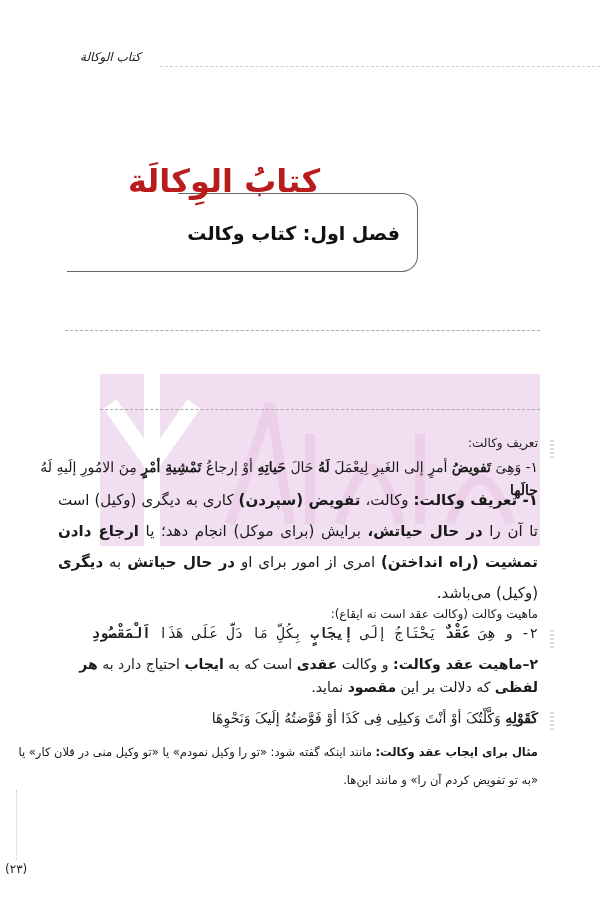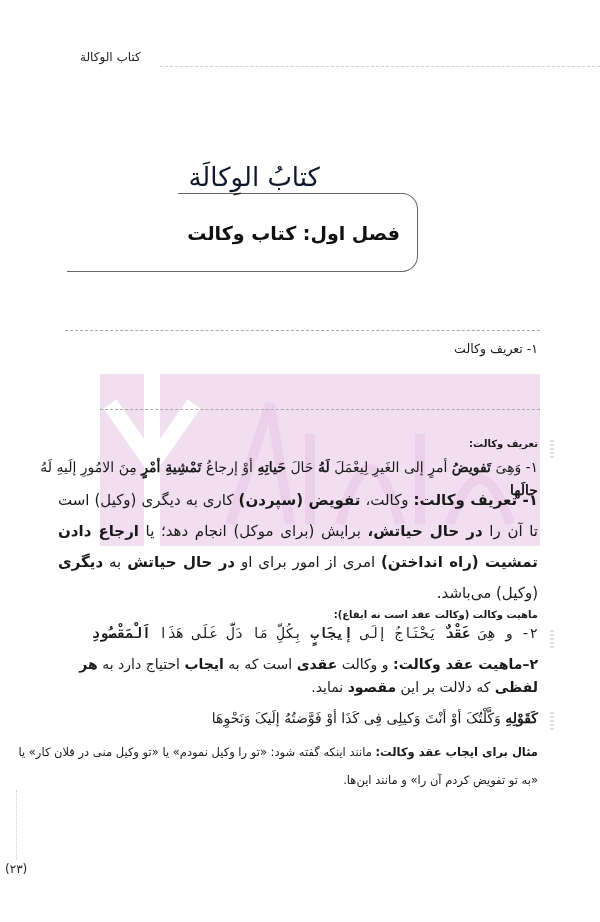--- a/index.html
+++ b/index.html
@@ -4,47 +4,47 @@
   <style>
     html, body { margin: 0; padding: 0; }
     body {
       width: 600px; height: 922px; background: #ffffff; position: relative; overflow: hidden;
       font-family: "DejaVu Sans", sans-serif; color: #1a1a1a;
     }
     .abs { position: absolute; }
     .rtl { direction: rtl; text-align: right; }
 
     
-    .run-head { left: 80px; top: 50px; font-size: 12px; color: #222; white-space: nowrap; }
+    .run-head { left: 80px; top: 50px; font-size: 12px; color: #222; white-space: nowrap; font-style: italic; }
     .run-rule { left: 160px; top: 66px; width: 440px; height: 0; border-top: 1px dashed #cfcfcf; }
 
     
     .chap-box {
       left: 67px; top: 193px; width: 350px; height: 77px;
       border: 1px solid #666; border-radius: 16px; border-left: none; border-top-left-radius: 0; border-bottom-left-radius: 0;
     }
     .chap-box-top-cover { left: 60px; top: 186px; width: 118px; height: 14px; background: #fff; }
-    .chap-title { left: 180px; top: 162px; width: 140px; font-size: 26px; font-weight: normal; color: #0f172a; white-space: nowrap; }
+    .chap-title { left: 180px; top: 162px; width: 140px; font-size: 32px; font-weight: bold; color: #b91c1c; white-space: nowrap; }
     .chap-line-left { left: 60px; top: 193px; width: 120px; border-top: 1px solid #666; }
     .chap-sub { left: 140px; top: 222px; width: 260px; font-size: 19px; font-weight: bold; color: #111; white-space: nowrap; }
 
     
     .wm { left: 100px; top: 374px; width: 440px; height: 172px; background: #f1def0; }
     .wm svg { position: absolute; left: 0; top: 0; }
 
     
     .outline-top { left: 65px; top: 330px; width: 475px; border-top: 1px dashed #aaa; }
     .outline-bottom { left: 100px; top: 409px; width: 440px; border-top: 1px dashed #aaa; }
     .outline { right: 62px; top: 338px; width: 300px; font-size: 12.5px; line-height: 22px; }
 
     
     .para { right: 62px; width: 480px; font-size: 15px; line-height: 23px; }
     .b { font-weight: bold; }
     .arabic { font-family: "DejaVu Serif", serif; font-size: 14px; }
-    .h-sec { font-weight: bold; font-size: 10px; }
+    .h-sec { font-weight: normal; font-size: 12px; }
 
     .page-num { left: 5px; top: 862px; font-size: 12px; color: #222; }
     .margin-rule { left: 16px; top: 790px; height: 70px; border-left: 1px dotted #ccc; }
     .side-speck { width: 4px; height: 18px; background: repeating-linear-gradient(#ddd 0 2px, transparent 2px 4px); }
   </style>
 </head>
 <body>
 
 <div class="abs run-head rtl">کتاب الوکالة</div>
 <div class="abs run-rule"></div>
@@ -67,21 +67,20 @@
       <path d="M210 60 L210 150"></path>
       <path d="M240 150 Q270 40 300 150"></path>
       <path d="M320 60 L320 150"></path>
       <path d="M350 150 Q380 60 410 150"></path>
     </g>
   </svg>
 </div>
 
 <div class="abs outline-top"></div>
 <div class="abs outline rtl">
-  <div>۱- تعریف وکالت</div>
 </div>
 <div class="abs outline-bottom"></div>
 
 <div class="abs para rtl h-sec" style="top:432px;">تعریف وکالت:</div>
 <div class="abs para rtl arabic" style="top:456px; width:500px;">
   <span>۱- وَهِیَ </span><span class="b">تَفویضُ</span><span> أمرٍ إلی الغَیرِ لِیعْمَلَ </span><span class="b">لَهُ</span><span> حَالَ </span><span class="b">حَیاتِهِ</span><span> أوْ إرجاعُ </span><span class="b">تَمْشِیةِ أمْرٍ</span><span> مِنَ الامُورِ إلَیهِ لَهُ </span><span class="b">حالَها</span>
 </div>
 <div class="abs para rtl" style="top:485px; line-height:31px; width:480px; text-align:justify;">
   <span class="b">۱- تعریف وکالت:</span><span> وکالت، </span><span class="b">تفویض (سپردن)</span><span> کاری به دیگری (وکیل) است تا آن را </span><span class="b">در حال حیاتش،</span><span> برایش (برای موکل) انجام دهد؛ یا </span><span class="b">ارجاع دادن تمشیت (راه انداختن)</span><span> امری از امور برای او </span><span class="b">در حال حیاتش</span><span> به </span><span class="b">دیگری</span><span> (وکیل) می‌باشد.</span>
 </div>

